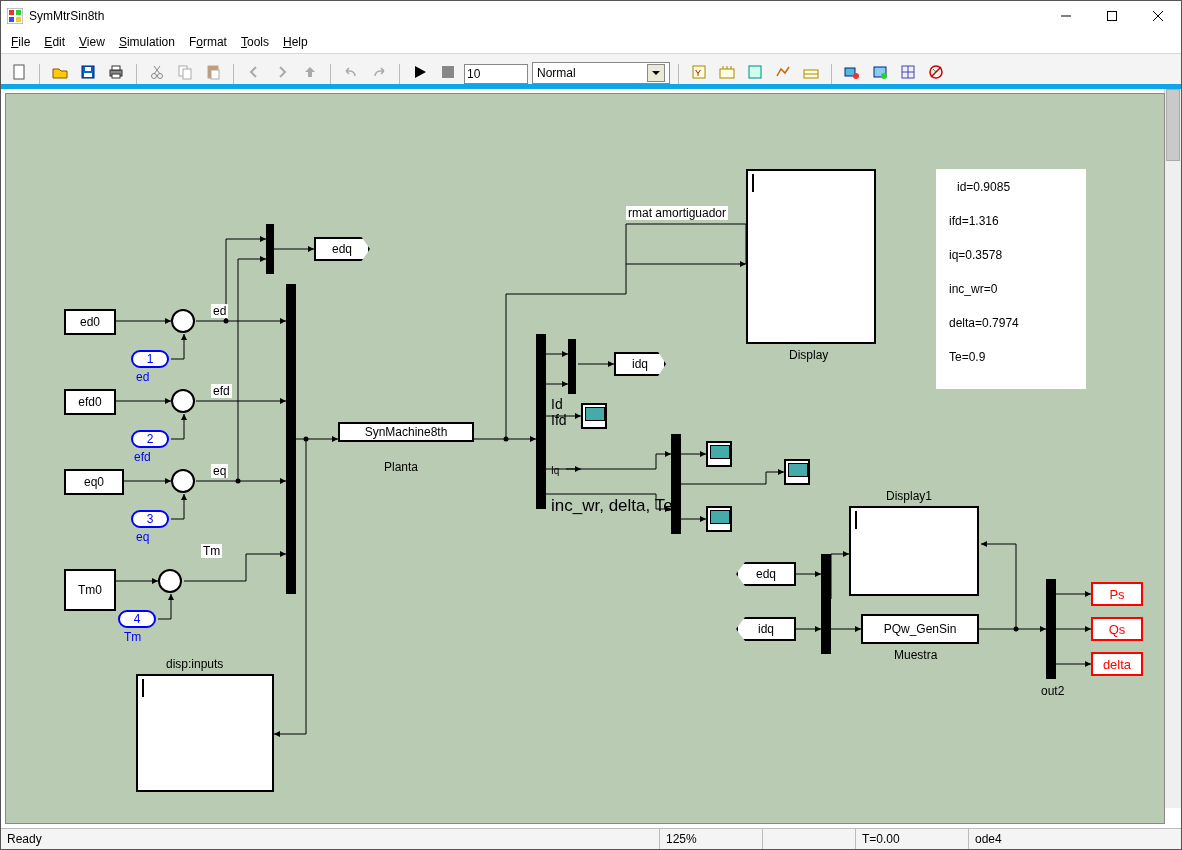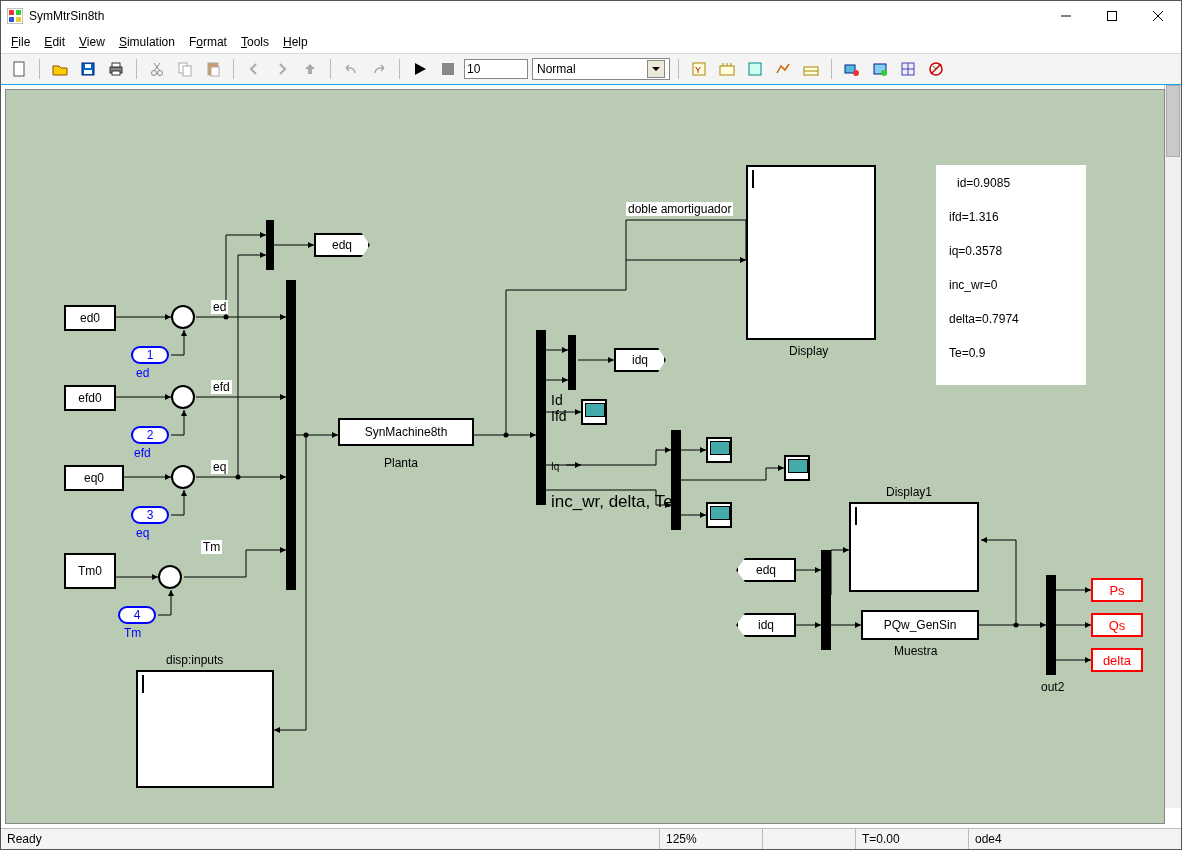--- a/index.html
+++ b/index.html
@@ -6,21 +6,21 @@
 .window{width:1182px;height:850px;border:1px solid #555;box-sizing:border-box;display:flex;flex-direction:column;background:#fff}
 .titlebar{height:30px;display:flex;align-items:center;padding:0 0 0 6px;background:#fff}
 .titlebar .app-icon{width:16px;height:16px;margin-right:6px}
 .titlebar .title{flex:1;font-size:12px}
 .win-btns{display:flex;height:100%}
 .win-btn{width:46px;display:flex;align-items:center;justify-content:center;font-family:inherit}
 .win-btn svg{display:block}
 .menubar{height:22px;display:flex;align-items:center;padding:0 4px;gap:2px;border-bottom:1px solid #d8d8d8}
 .menu-item{padding:2px 6px}
 .menu-item .ul{text-decoration:underline}
-.toolbar{height:30px;display:flex;align-items:center;padding:0 6px;gap:4px;border-bottom:1px solid #0ea5e9;background:#f4f4f4}
+.toolbar{height:30px;display:flex;align-items:flex-end;padding:0 6px;gap:4px;border-bottom:5px solid #0ea5e9;background:#f4f4f4}
 .tb-sep{width:1px;height:20px;background:#bbb;margin:0 4px}
 .tb-btn{width:22px;height:22px;display:flex;align-items:center;justify-content:center;border:1px solid transparent;border-radius:2px}
 .tb-btn svg{display:block}
 .tb-input{width:58px;height:18px;border:1px solid #888;background:#fff;font-size:12px;padding:0 2px}
 .tb-select{width:128px;height:20px;border:1px solid #888;background:#fff;display:flex;align-items:center;padding:0 4px;justify-content:space-between}
 .tb-select .arrow{width:16px;height:16px;background:#ece9d8;border:1px solid #888;display:flex;align-items:center;justify-content:center}
 .canvas-wrap{flex:1;position:relative;overflow:hidden;background:#fff}
 .canvas{position:absolute;left:4px;top:4px;right:16px;bottom:4px;background:#b9cbb3;border:1px solid #888}
 .vscroll{position:absolute;top:0;right:0;bottom:20px;width:16px;background:#efefef;border-left:1px solid #ccc}
 .vscroll .thumb{position:absolute;left:1px;right:1px;top:0;height:70px;background:#c9c9c9;border:1px solid #aaa}
@@ -323,21 +323,21 @@
 
       <div class="blk blk-center" style="left:58px;top:215px;width:52px;height:26px">
           <span>ed0</span>
         </div>
       <div class="blk blk-center" style="left:58px;top:295px;width:52px;height:26px">
           <span>efd0</span>
         </div>
       <div class="blk blk-center" style="left:58px;top:375px;width:60px;height:26px">
           <span>eq0</span>
         </div>
-      <div class="blk blk-center" style="left:58px;top:463px;width:52px;height:36px">
+      <div class="blk blk-center" style="left:58px;top:475px;width:52px;height:42px">
           <span>Tm0</span>
         </div>
 
       <div class="sum" style="left:165px;top:215px"></div>
       <div class="sum" style="left:165px;top:295px"></div>
       <div class="sum" style="left:165px;top:375px"></div>
       <div class="sum" style="left:152px;top:475px"></div>
 
       <span class="lbl" style="left:205px;top:210px">ed</span>
       <span class="lbl" style="left:205px;top:290px">efd</span>
@@ -362,21 +362,21 @@
       <span class="txt" style="left:118px;top:536px;color:#00f">Tm</span>
 
       <div class="mux" style="left:260px;top:130px;width:8px;height:50px"></div>
 
       <div class="tag blk-center" style="left:308px;top:143px;width:56px;height:24px;clip-path:polygon(0 0,85% 0,100% 50%,85% 100%,0 100%)">
           <span>edq</span>
         </div>
 
       <div class="mux" style="left:280px;top:190px;width:10px;height:310px"></div>
 
-      <div class="blk blk-center" style="left:332px;top:328px;width:136px;height:28px">
+      <div class="blk blk-center" style="left:332px;top:328px;width:136px;height:20px">
           <span>SynMachine8th</span>
         </div>
       <span class="txt" style="left:378px;top:366px">Planta</span>
 
       <div class="mux" style="left:530px;top:240px;width:10px;height:175px"></div>
       <span class="txt" style="left:545px;top:302px;font-size:14px">Id</span>
       <span class="txt" style="left:545px;top:318px;font-size:14px">Ifd</span>
       <span class="txt" style="left:545px;top:371px;font-size:10px">Iq</span>
       <span class="txt" style="left:545px;top:402px;font-size:17px">inc_wr, delta, Te</span>
 
@@ -404,21 +404,21 @@
 
       <div style="left:930px;top:75px;width:150px;height:220px;background:#fff;border:1px solid #fff">
         <span class="txt" style="left:20px;top:10px;position:absolute">id=0.9085</span>
         <span class="txt" style="left:12px;top:44px;position:absolute">ifd=1.316</span>
         <span class="txt" style="left:12px;top:78px;position:absolute">iq=0.3578</span>
         <span class="txt" style="left:12px;top:112px;position:absolute">inc_wr=0</span>
         <span class="txt" style="left:12px;top:146px;position:absolute">delta=0.7974</span>
         <span class="txt" style="left:12px;top:180px;position:absolute">Te=0.9</span>
       </div>
 
-      <span class="lbl" style="left:620px;top:112px">doble amortiguador</span>
+      <span class="lbl" style="left:620px;top:112px">rmat amortiguador</span>
 
       <span class="txt" style="left:160px;top:563px">disp:inputs</span>
       <div class="disp" style="left:130px;top:580px;width:138px;height:118px">
         <div class="row"></div>
           <div class="row"></div>
           <div class="row"></div>
           <div class="row"></div>
       </div>
 
       <div class="tag blk-center" style="left:730px;top:468px;width:60px;height:24px;clip-path:polygon(15% 0,100% 0,100% 100%,15% 100%,0 50%)">

